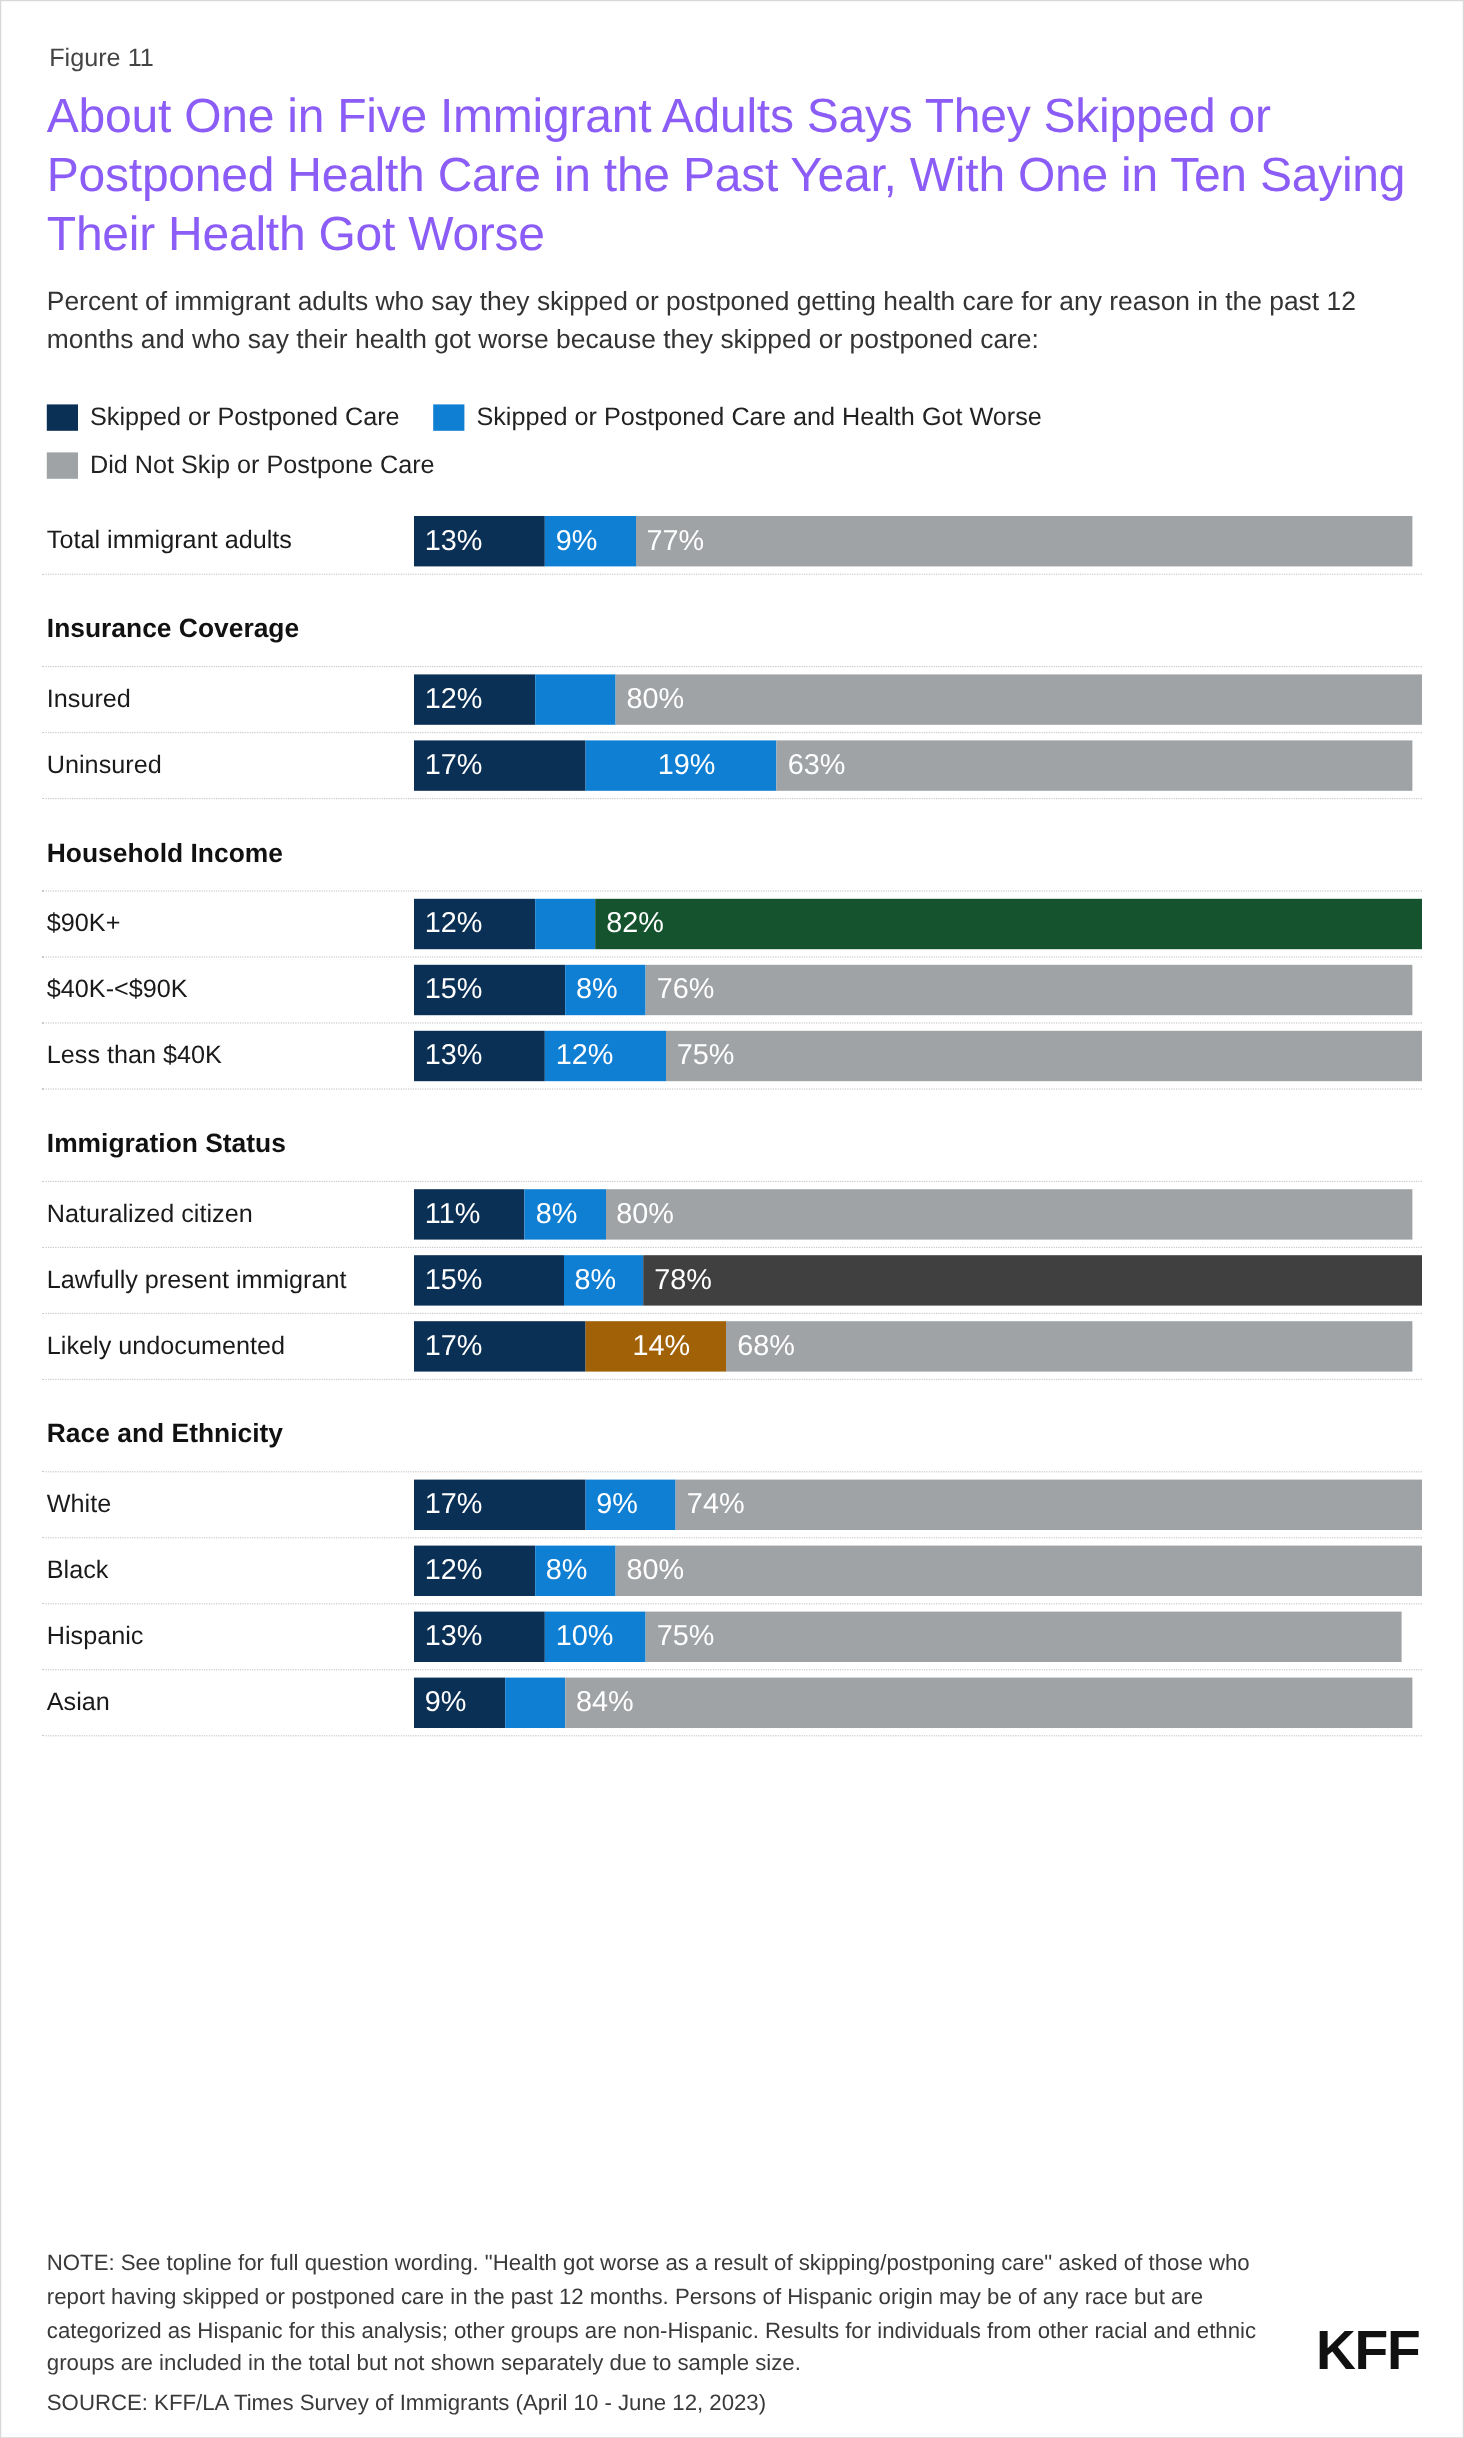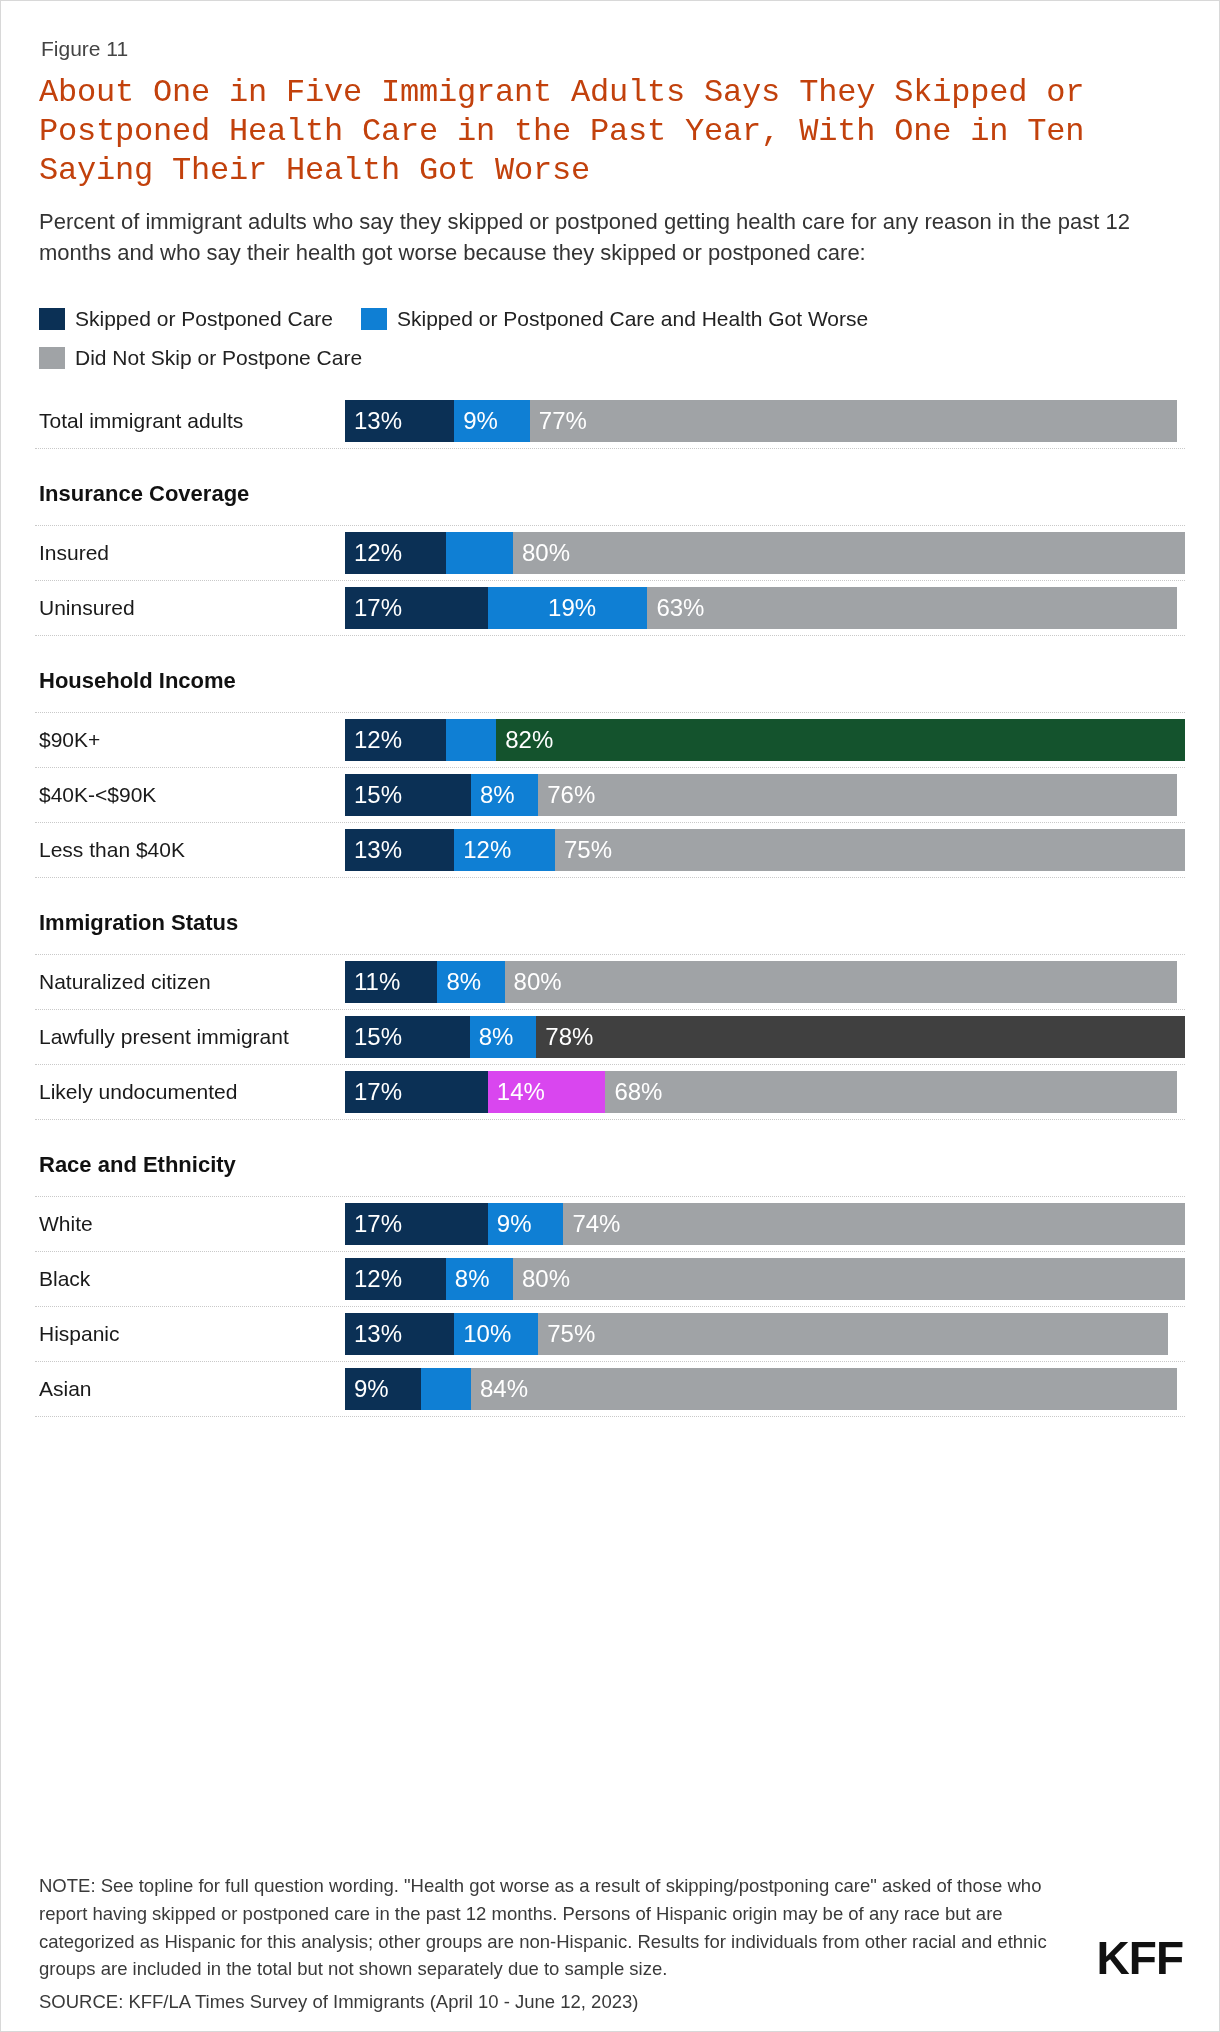--- a/index.html
+++ b/index.html
@@ -21,27 +21,26 @@
     padding: 30px 34px 18px 34px;
     display: flex;
     flex-direction: column;
   }
   .fig-label {
     font-size: 21px;
     color: #444444;
     margin: 6px 0 12px 6px;
   }
   .fig-title {
-    font-size: 32px;
+    font-size: 40px;
     line-height: 1.22;
     font-weight: 400;
-    color: #c2410c;
+    color: #8b5cf6;
     margin: 0 0 16px 4px;
     letter-spacing: -0.2px;
-    font-family: Liberation Mono, monospace;
   }
   .fig-subtitle {
     font-size: 22px;
     line-height: 1.42;
     color: #333333;
     margin: 0 0 24px 4px;
     max-width: 1130px;
   }
   .legend {
     margin: 6px 0 12px 4px;
@@ -295,21 +294,21 @@
             <span>78%</span>
           </div>
         </div>
       </div>
       <div class="row">
         <div class="row-label">Likely undocumented</div>
         <div class="bars">
           <div class="seg" style="background: rgb(11, 48, 85); width: 17%;">
             <span>17%</span>
           </div>
-          <div class="seg" style="background: #d946ef; width: 14%;">
+          <div class="seg" style="background: #a16207; width: 14%; justify-content: center;">
             <span>14%</span>
           </div>
           <div class="seg" style="background: rgb(160, 163, 166); width: 68%;">
             <span>68%</span>
           </div>
         </div>
       </div>
       <div class="spacer-row"></div>
       <div class="group-head">
         <div class="ghl">Race and Ethnicity</div>

